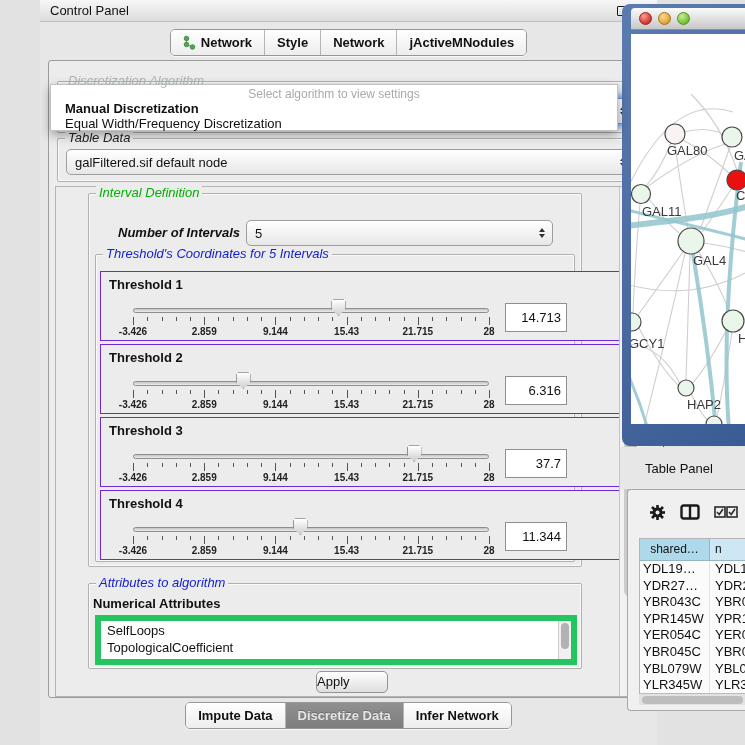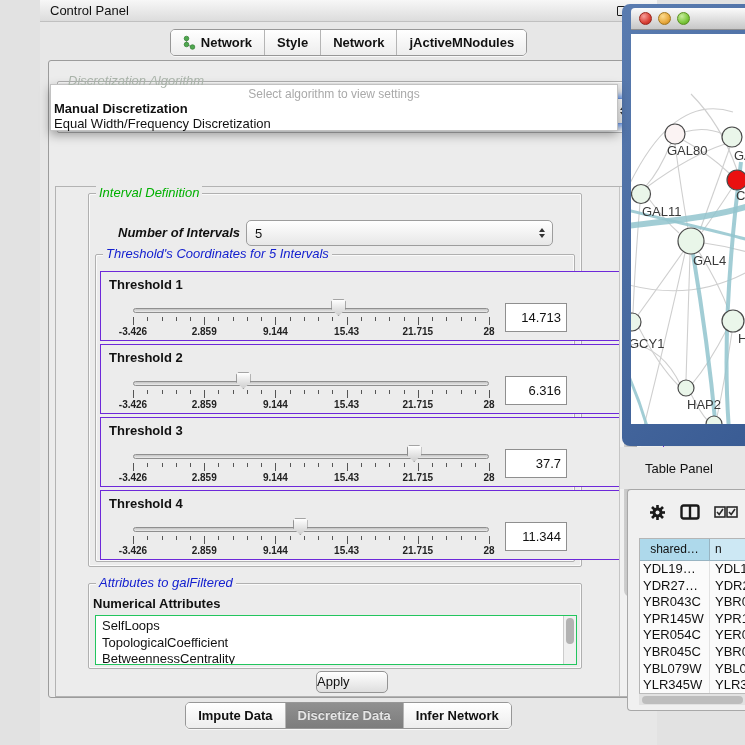--- a/index.html
+++ b/index.html
@@ -40,21 +40,21 @@
   .combo.focused { box-shadow:0 0 5px 2.5px rgba(95,150,245,.8); border-color:#6f96dd; }
   .spin { position:absolute; right:7px; top:50%; transform:translateY(-50%); display:flex; flex-direction:column; gap:2px; }
   .spin i { display:block; width:0; height:0; border-left:3.5px solid transparent; border-right:3.5px solid transparent; }
   .spin .up   { border-bottom:4.5px solid #333; }
   .spin .down { border-top:4.5px solid #333; }
 
   .algo-popup { position:absolute; left:10px; top:84px; width:568px; height:47px; z-index:30;
     background:#fff; border:1px solid #c2c2c2; border-radius:0; box-shadow:0 4px 10px rgba(0,0,0,.35);
     padding-top:2px; }
   .popup-hint { text-align:center; font-size:12px; color:#a9a9a9; line-height:14px; }
-  .popup-opt { font-size:13px; padding-left:3px; line-height:15px; white-space:nowrap; }
+  .popup-opt { font-size:13px; padding-left:14px; line-height:15px; white-space:nowrap; }
   .popup-opt.bold { font-weight:bold; }
 
   .sub-panel { position:absolute; left:6px; top:125px; width:587px; height:511px;
     border:1px solid #b3b3b3; background:#ececec; }
   .v-scrollbar { position:absolute; right:0; top:0; bottom:0; width:22px; background:#f1f1f1; border-left:1px solid #c5c5c5; }
   .v-thumb { position:absolute; left:4px; width:13px; border-radius:7px;
     background:linear-gradient(90deg,#cfcfcf,#adadad); }
 
   .bold-label { position:absolute; font-size:13px; font-weight:bold; white-space:nowrap; }
 
@@ -66,21 +66,21 @@
   .thumb { position:absolute; top:27px; width:15px; height:17px; background:linear-gradient(#ffffff,#cfcfcf);
     border:1px solid #8c8c8c; clip-path:polygon(50% 100%,2% 60%,2% 14%,16% 2%,84% 2%,98% 14%,98% 60%); }
   .tick { position:absolute; top:45px; width:1px; background:#555; }
   .tick.minor { height:4px; }
   .tick.major { height:8px; }
   .tlabel { position:absolute; top:54px; transform:translateX(-50%); font-size:10px; font-weight:bold; color:#222; }
   .vbox { position:absolute; left:404px; top:31px; width:62px; height:29px; background:#fff;
     border:1px solid #8f8f8f; font-size:13px; text-align:right; padding-right:5px; line-height:27px; }
 
   .attr-list { position:absolute; left:6px; top:31px; width:482px; height:50px; background:#fff;
-    border:1px solid #22c55e; overflow:hidden; padding:2px 0 0 6px; }
+    border:6px solid #22c55e; overflow:hidden; padding:2px 0 0 6px; }
   .attr-item { font-size:13px; line-height:16.5px; white-space:nowrap; }
   .list-scroll { position:absolute; right:0; top:0; bottom:0; width:13px; background:#f0f0f0; border-left:1px solid #ccc; }
   .list-thumb { position:absolute; left:2px; top:2px; width:8px; height:26px; border-radius:4px; background:#b2b2b2; }
 
   .apply-btn { position:absolute; left:260px; top:484px; width:72px; height:22px;
     background:linear-gradient(#ffffff,#dedede); border:1px solid #949494; border-radius:5px;
     font-size:13px; text-align:left; line-height:20px; }
 
   .bottom-tab-row { position:absolute; left:0; top:702px; width:617px; display:flex; justify-content:center; }
 
@@ -151,20 +151,30 @@
     <div class="group" style="left:8px; top:20px; width:584px; height:52px;">
       <span class="group-title g-faded">Discretization Algorithm</span>
       <div class="combo focused" style="left:8px; top:16px; width:568px; height:26px;">
         <span class="spin">
             <i class="up"></i>
             <i class="down"></i>
           </span>
       </div>
     </div>
 
+    <div class="group" style="left:8px; top:77px; width:584px; height:44px;">
+      <span class="group-title g-black">Table Data</span>
+      <div class="combo" style="left:8px; top:10px; width:568px; height:26px;">
+        <span>galFiltered.sif default node</span>
+        <span class="spin">
+            <i class="up"></i>
+            <i class="down"></i>
+          </span>
+      </div>
+    </div>
 
     <div class="sub-panel">
       <div class="group" style="left:32px; top:6px; width:494px; height:374px;">
         <span class="group-title g-green">Interval Definition</span>
         <span class="bold-label" style="left:29px; top:31px;font-style:italic;">Number of Intervals</span>
         <div class="combo" style="left:157px; top:26px; width:307px; height:26px;">
           <span>5</span>
           <span class="spin">
               <i class="up"></i>
               <i class="down"></i>
@@ -323,21 +333,21 @@
                 <span class="tlabel" style="left:245.6px">15.43</span>
                 <span class="tlabel" style="left:316.8px">21.715</span>
                 <span class="tlabel" style="left:388.0px">28</span>
                 <div class="vbox">11.344</div>
               </div>
             </div>
         </div>
       </div>
 
       <div class="group" style="left:32px; top:396px; width:494px; height:86px;">
-        <span class="group-title g-blue">Attributes to galFiltered</span>
+        <span class="group-title g-blue">Attributes to algorithm</span>
         <span class="bold-label" style="left:4px; top:12px;">Numerical Attributes</span>
         <div class="attr-list" id="attr-list">
           <div class="list-scroll">
               <div class="list-thumb"></div>
             </div>
         <div class="attr-item">SelfLoops</div>
             <div class="attr-item">TopologicalCoefficient</div>
             <div class="attr-item">BetweennessCentrality</div>
           </div>
       </div>

